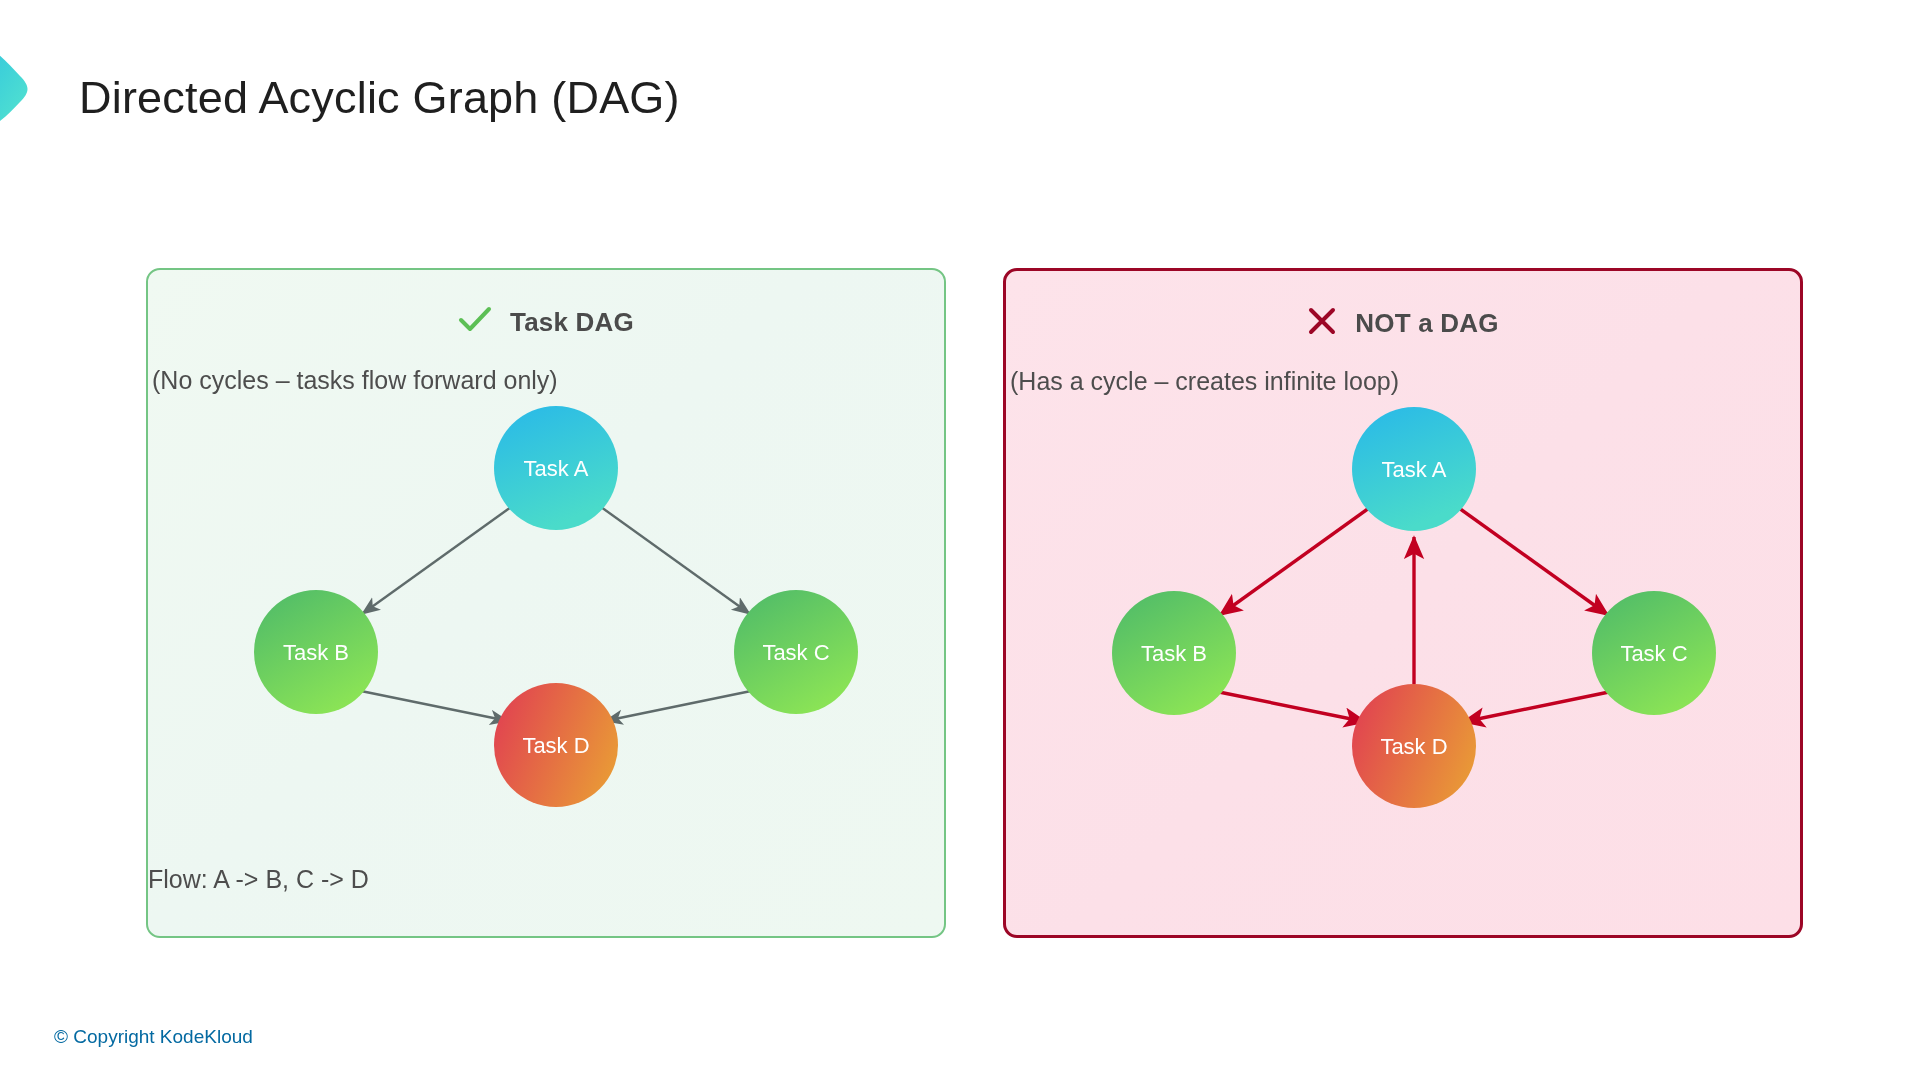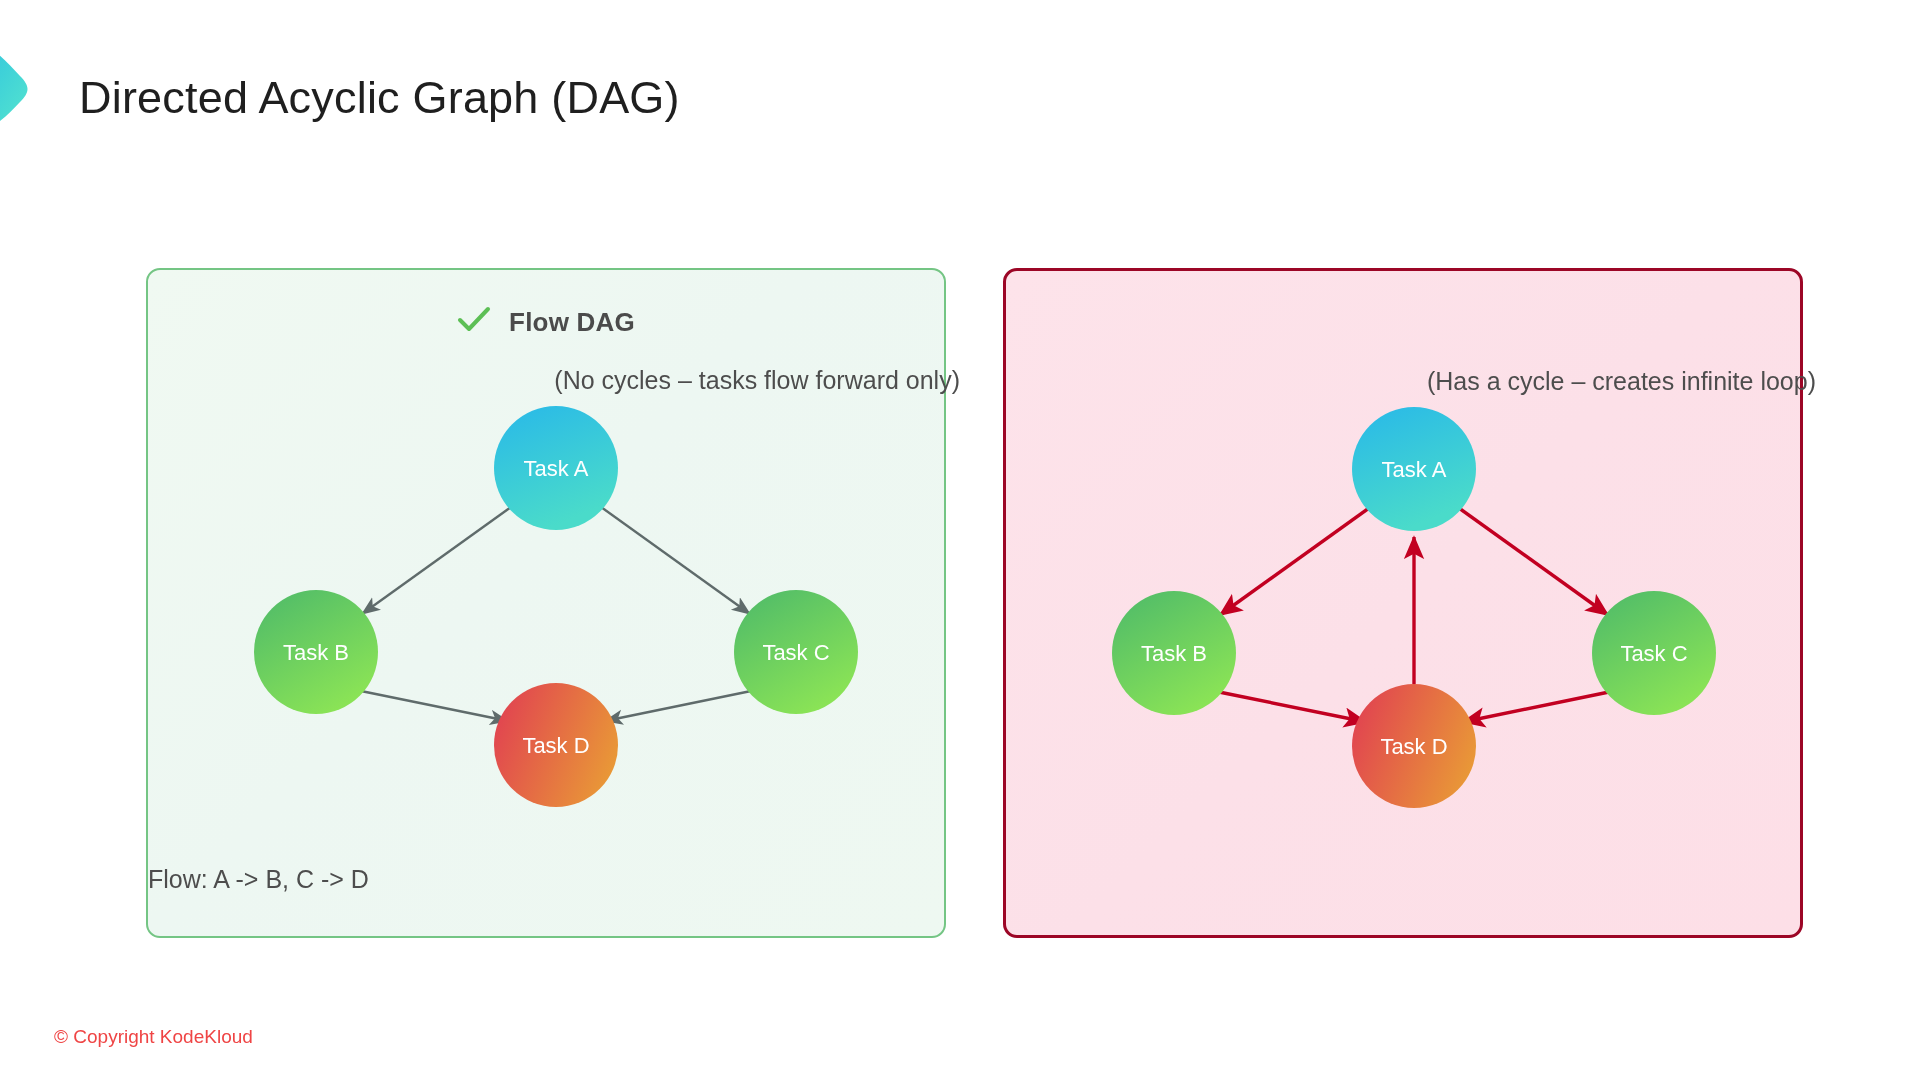--- a/index.html
+++ b/index.html
@@ -80,23 +80,23 @@
     letter-spacing: 0.2px;
   }
 
   .mark-icon {
     display: block;
   }
 
   .panel-sub {
     position: absolute;
     top: 96px;
-    left: 16px;
-    width: 100%;
-    text-align: right;
+    left: 4px;
+    width: 100%;
+    text-align: left;
     font-size: 25px;
     color: #4d4d4d;
   }
 
   .panel-caption {
     position: absolute;
     bottom: 42px;
     left: 0;
     width: 100%;
     text-align: left;
@@ -117,21 +117,21 @@
     font-size: 22px;
     fill: #ffffff;
   }
 
   
   .footer {
     position: absolute;
     left: 54px;
     top: 1026px;
     font-size: 19px;
-    color: #ef4444;
+    color: #0369a1;
   }
 </style>
 </head>
 <body>
 
 <div class="slide">
 
   <div class="logo">
     <svg width="120" height="132" viewBox="0 0 120 132">
       <defs>
@@ -148,21 +148,21 @@
   <div class="slide-title">Directed Acyclic Graph (DAG)</div>
 
   <div class="panel panel-valid">
 
     <div class="panel-header">
       <span class="mark-icon">
         <svg width="34" height="28" viewBox="0 0 34 28">
           <path d="M3 14 L12 23 L31 3" stroke="#5cbf55" stroke-width="4" fill="none" stroke-linecap="round" stroke-linejoin="round"></path>
         </svg>
       </span>
-      <span class="panel-header-label">Flow DAG</span>
+      <span class="panel-header-label">Task DAG</span>
     </div>
 
     <div class="panel-sub">(No cycles – tasks flow forward only)</div>
 
     <div class="graph">
       <svg width="800" height="420" viewBox="0 0 800 420">
         <defs>
           <linearGradient id="vNodeA" x1="0" y1="0" x2="0.4" y2="1">
             <stop offset="0%" stop-color="#28b8e9"></stop>
             <stop offset="100%" stop-color="#4adbca"></stop>
@@ -208,20 +208,28 @@
           <text class="node-label" x="400" y="363" text-anchor="middle">Task D</text>
         </g>
       </svg>
     </div>
 
     <div class="panel-caption">Flow: A -&gt; B, C -&gt; D</div>
   </div>
 
   <div class="panel panel-invalid">
 
+    <div class="panel-header">
+      <span class="mark-icon">
+        <svg width="30" height="28" viewBox="0 0 30 28">
+          <path d="M4 3 L26 25 M26 3 L4 25" stroke="#9c0626" stroke-width="4" fill="none" stroke-linecap="round"></path>
+        </svg>
+      </span>
+      <span class="panel-header-label">NOT a DAG</span>
+    </div>
 
     <div class="panel-sub">(Has a cycle – creates infinite loop)</div>
 
     <div class="graph">
       <svg width="800" height="420" viewBox="0 0 800 420">
         <defs>
           <linearGradient id="iNodeA" x1="0" y1="0" x2="0.4" y2="1">
             <stop offset="0%" stop-color="#28b8e9"></stop>
             <stop offset="100%" stop-color="#4adbca"></stop>
           </linearGradient>

